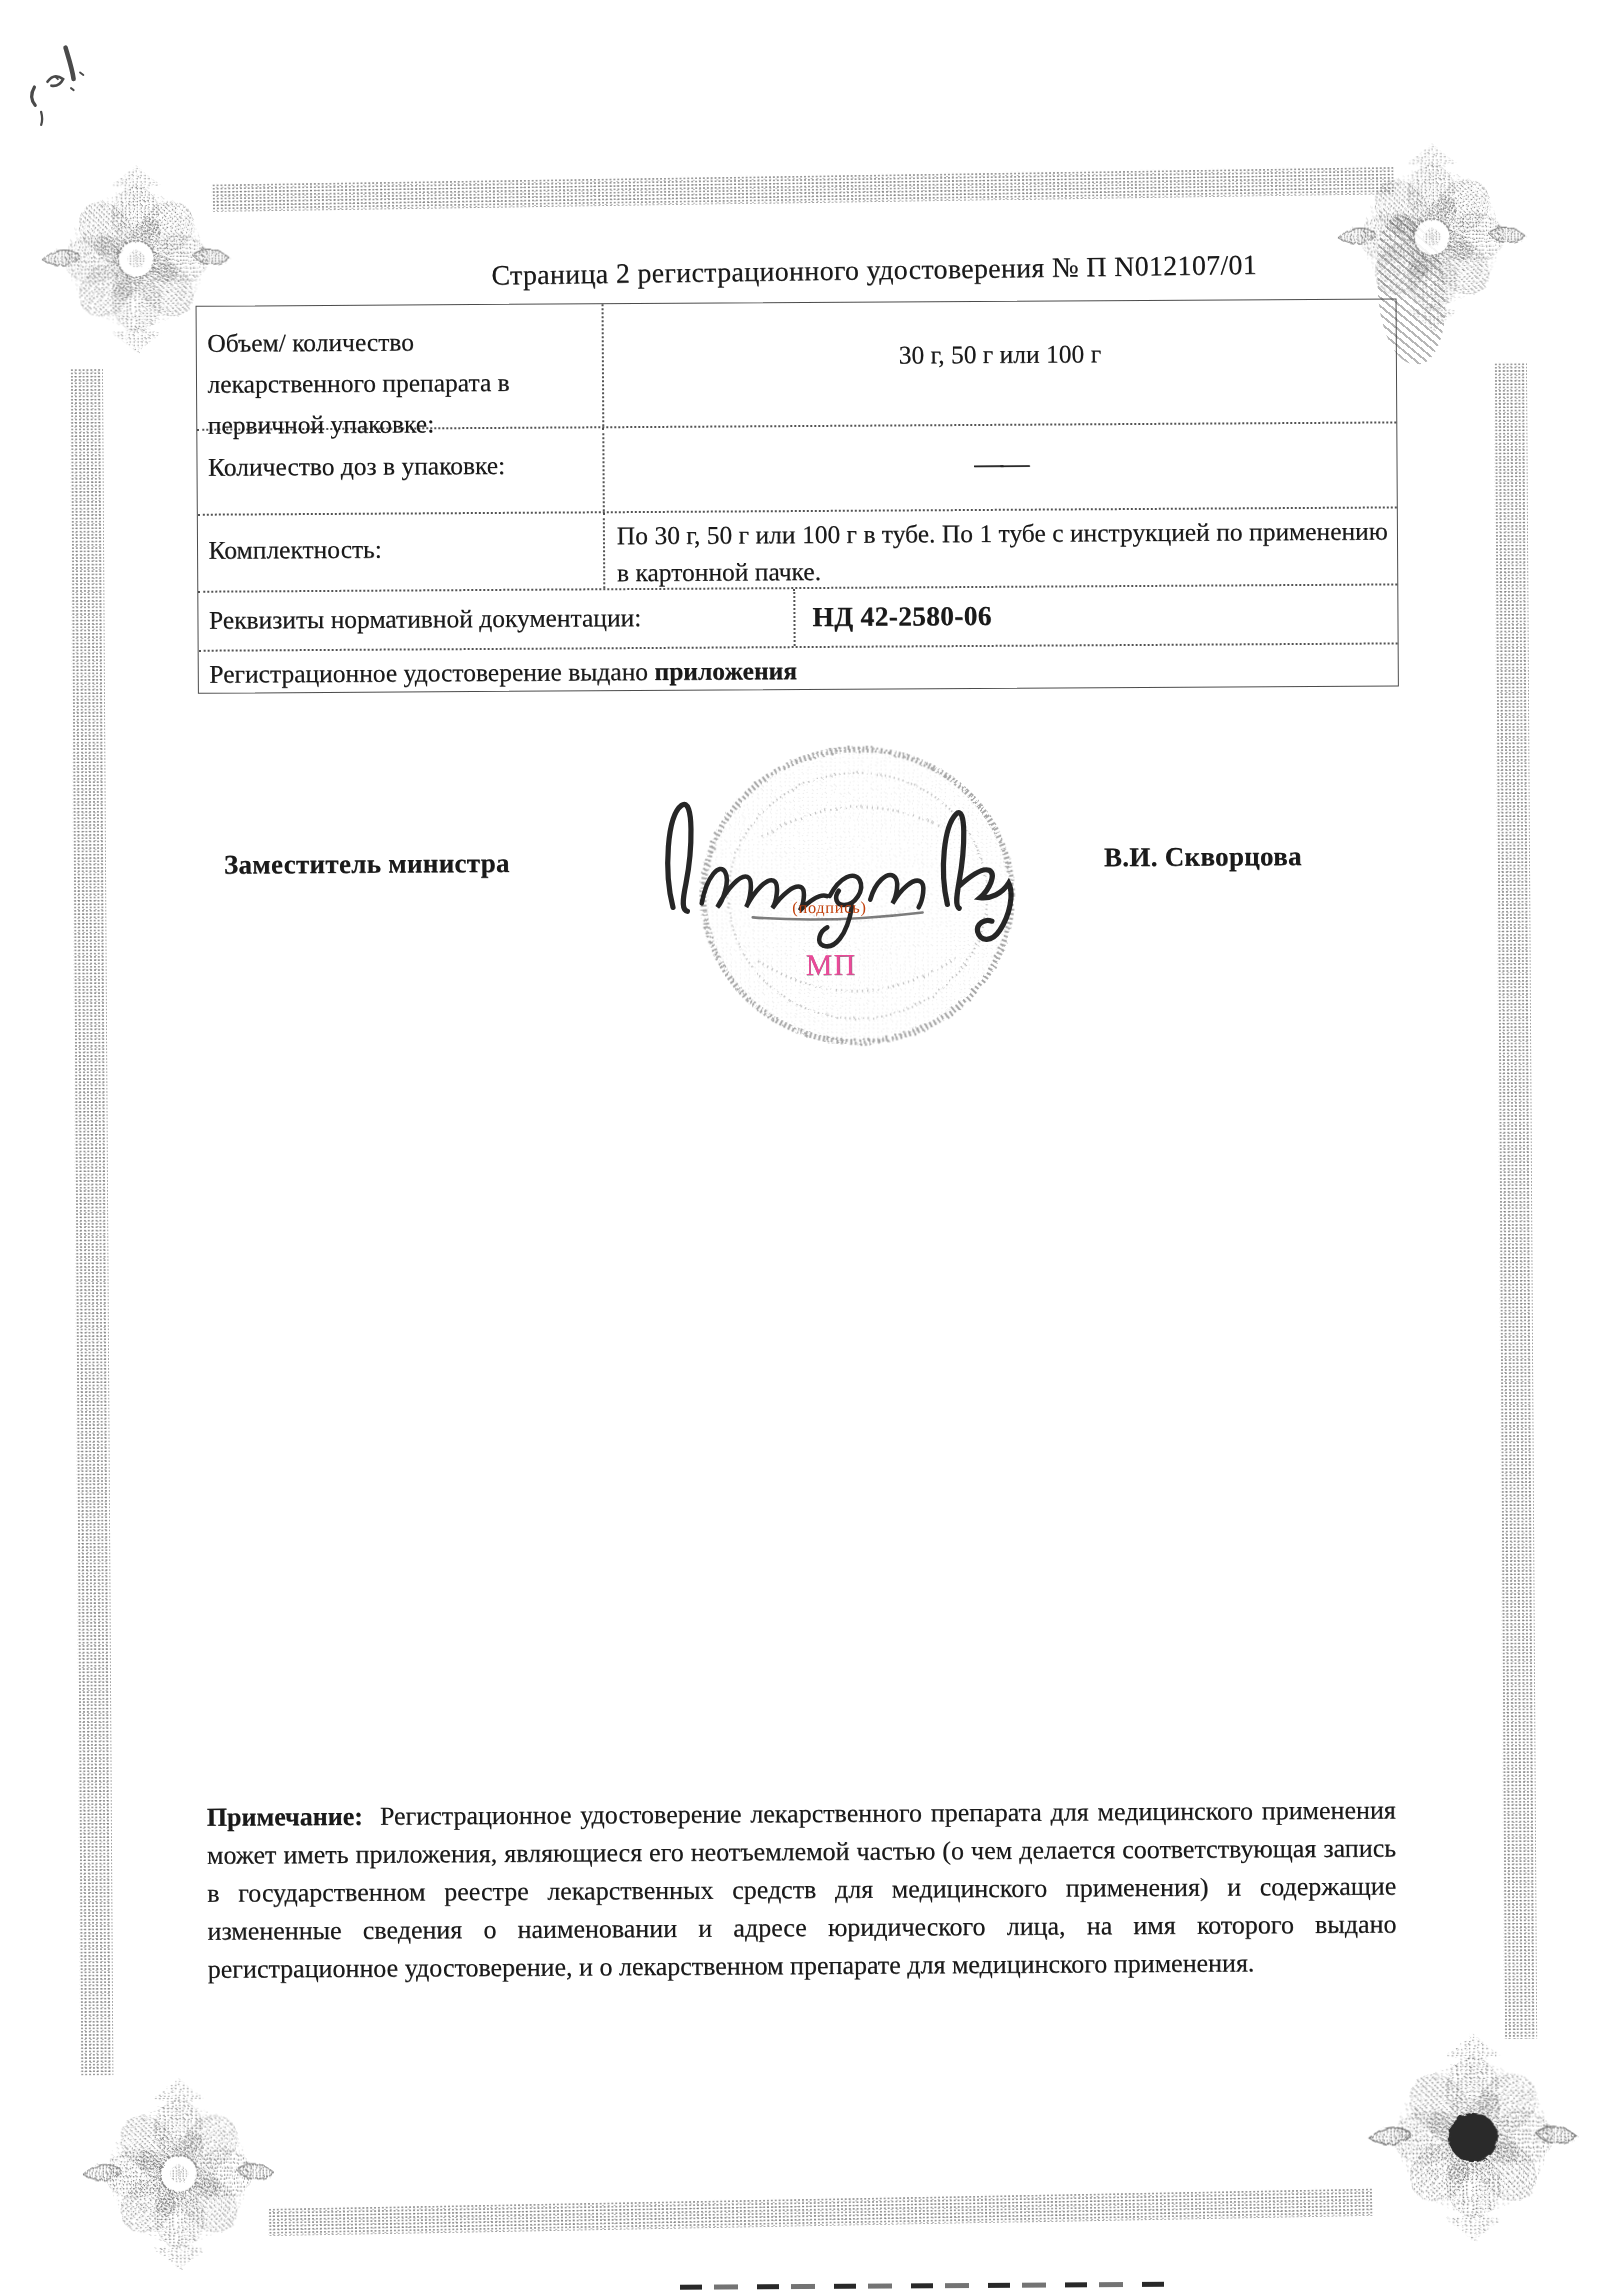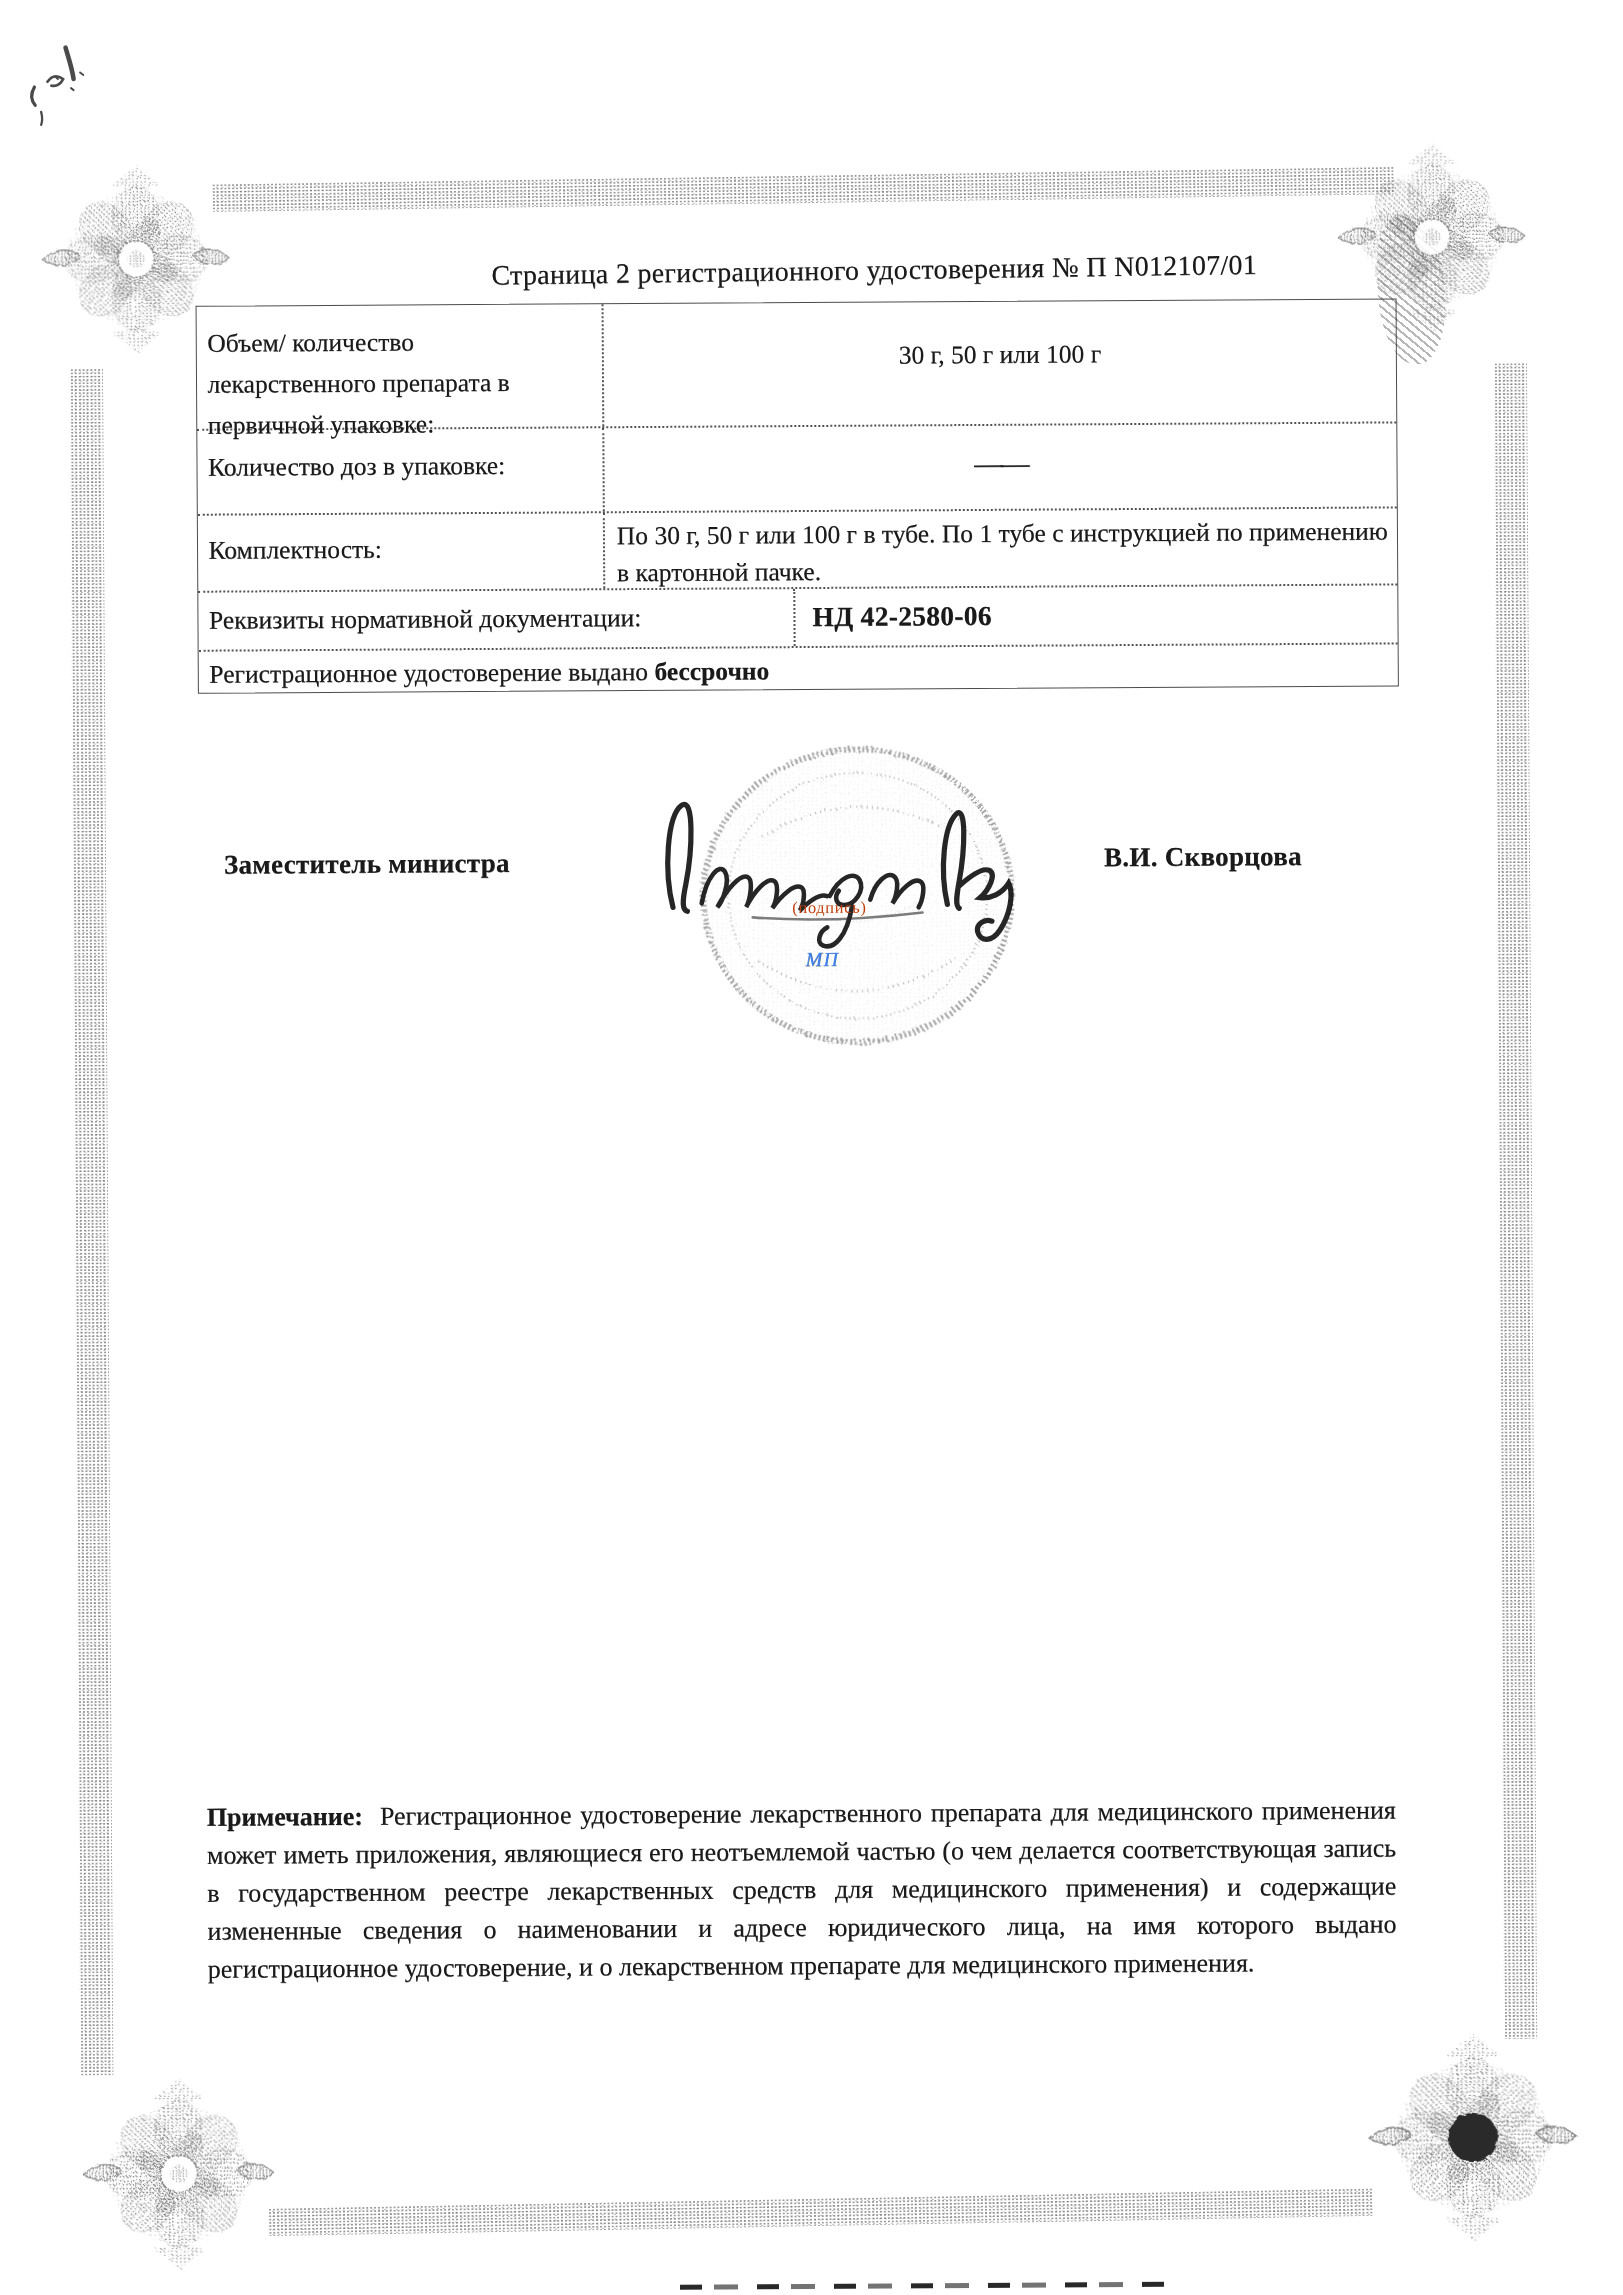--- a/index.html
+++ b/index.html
@@ -36,21 +36,21 @@
   .r3 .t-val{padding:3.9px 9.2px 0 11.8px;line-height:37px;text-align:justify;}
   .r4{height:59px;}
   .r4 .t-lbl{width:597px;padding:13px 13px 0 10.5px;}
   .r4 .t-val{padding:11.8px 0 0 17px;font-weight:700;font-size:27.5px;letter-spacing:0.3px;}
   .r5{display:block;height:43px;padding:7.9px 0 0 10.5px;}
   .r5 .bold-term{font-weight:700;}
   
   .sig-position{position:absolute;left:225px;top:846px;font-size:27px;font-weight:700;letter-spacing:0.3px;}
   .signer-name{position:absolute;left:1105px;top:844px;font-size:27px;font-weight:700;letter-spacing:0.3px;}
   .sig-caption{position:absolute;left:793px;top:898px;font-size:16.4px;color:#c2410c;letter-spacing:0.7px;}
-  .seal-mp{position:absolute;left:806px;top:948px;font-size:20px;color:#3b82f6;letter-spacing:1.3px;font-style:italic;}
+  .seal-mp{position:absolute;left:806px;top:948px;font-size:30px;color:#ec4899;letter-spacing:1.3px;}
   .stamp-svg{position:absolute;left:698px;top:745px;width:321px;height:302px;opacity:.9;}
   .sig-svg{position:absolute;left:655px;top:772px;width:406px;height:196px;}
   
   .note{
     position:absolute;left:202px;top:1795px;width:1189px;font-size:26px;
     line-height:38px;text-align:justify;
   }
   .note .note-label{font-weight:700;padding-right:17px;}
   
   .rosette{position:absolute;opacity:.88;}
@@ -176,21 +176,21 @@
     <div class="t-row r3">
       <div class="t-lbl">Комплектность:</div>
       <div class="t-val">По 30 г, 50 г или 100 г в тубе. По 1 тубе с инструкцией по применению в картонной пачке.</div>
     </div>
     <div class="t-row r4">
       <div class="t-lbl">Реквизиты нормативной документации:</div>
       <div class="t-val">НД 42-2580-06</div>
     </div>
     <div class="t-row r5">
       <span>Регистрационное удостоверение выдано</span>
-      <span class="bold-term">бессрочно</span>
+      <span class="bold-term">приложения</span>
     </div>
   </div>
 
   <div class="sig-position ink">Заместитель министра</div>
 
   <svg class="stamp-svg" viewBox="0 0 490 462">
     <g filter="url(#rough)">
       <ellipse cx="245" cy="231" rx="236" ry="224" fill="none" stroke="#6f6f6f" stroke-width="9" stroke-dasharray="3 4" opacity=".7"></ellipse>
       <ellipse cx="245" cy="231" rx="198" ry="188" fill="none" stroke="#7c7c7c" stroke-width="3" stroke-dasharray="2 5" opacity=".55"></ellipse>
       <ellipse cx="245" cy="231" rx="236" ry="224" fill="url(#sp1)" opacity=".16"></ellipse>

